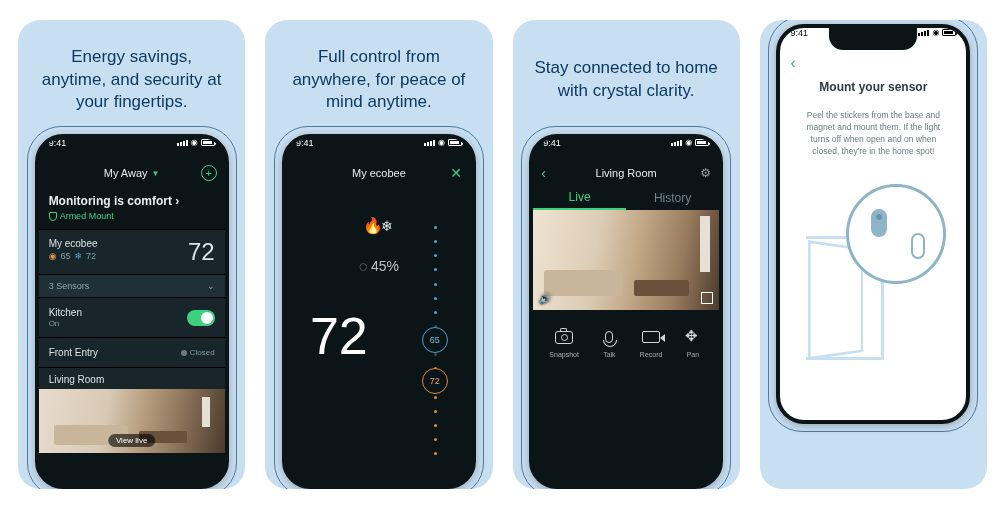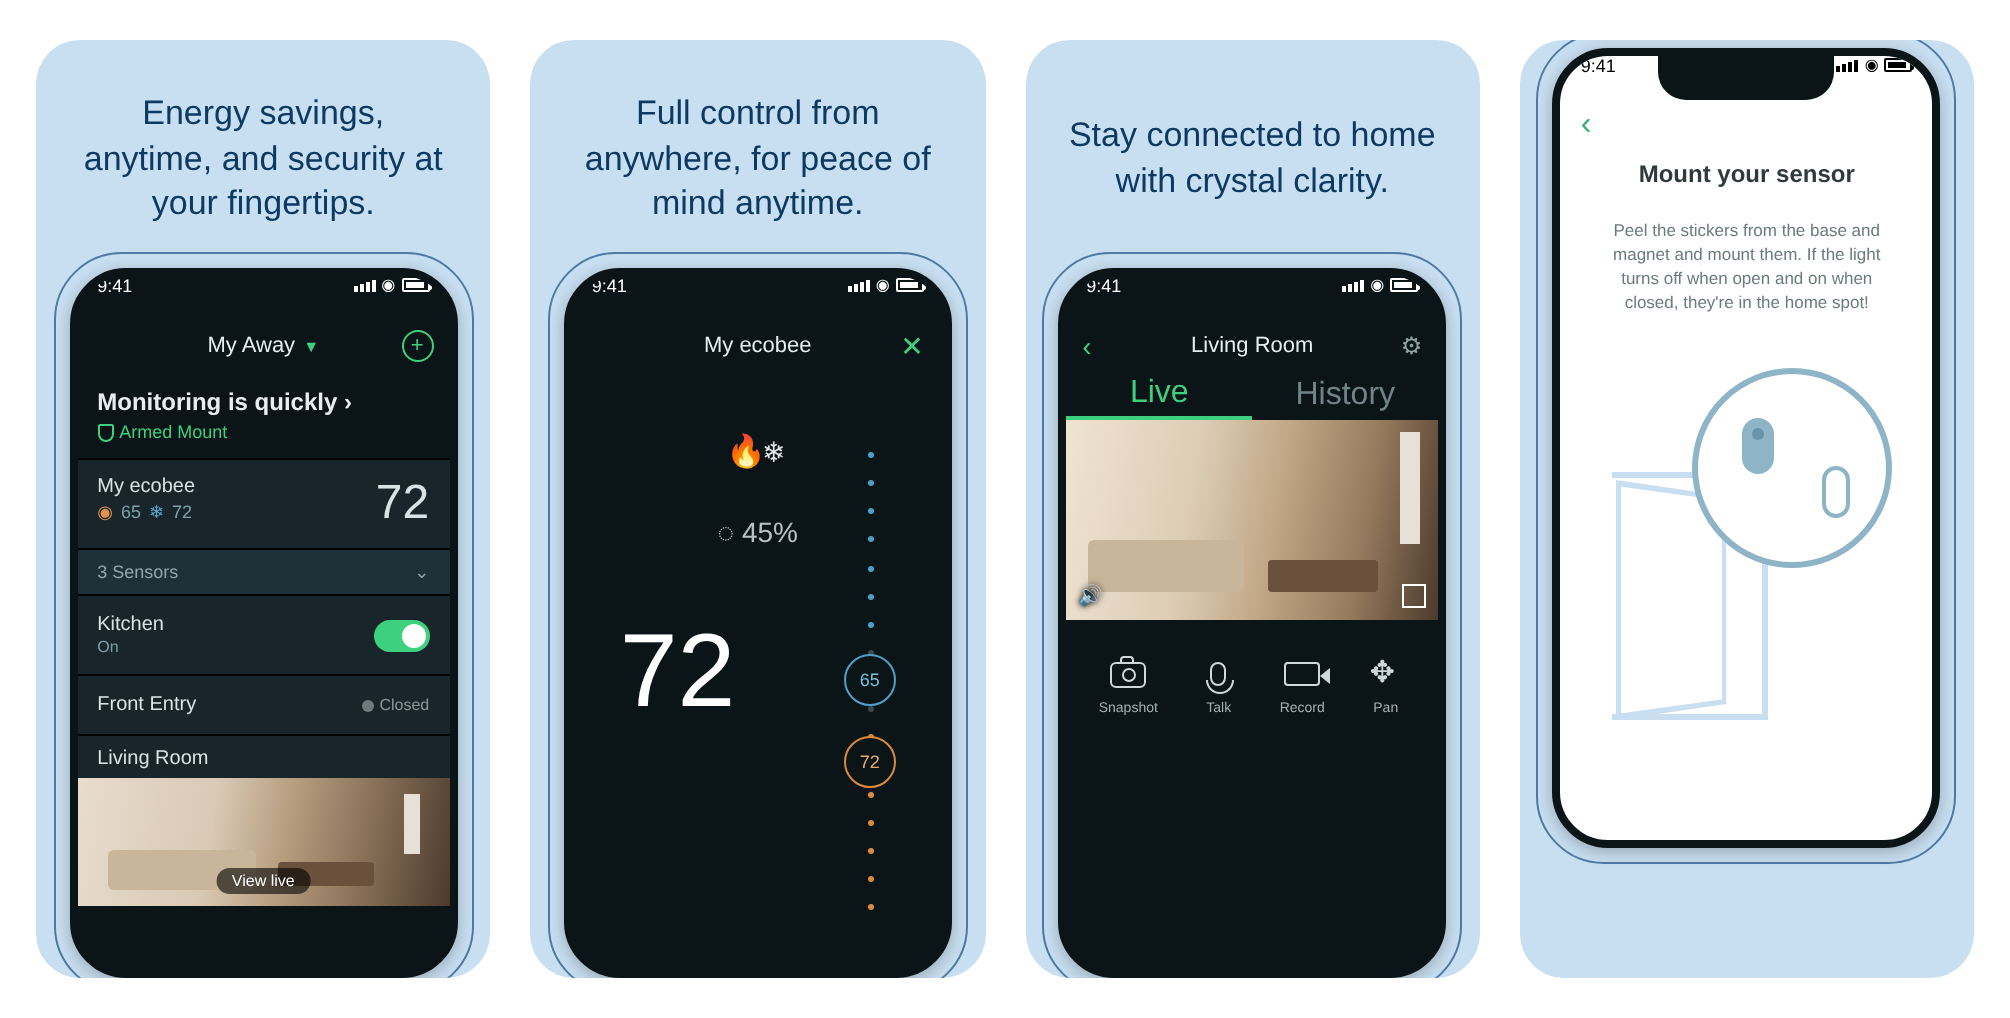--- a/index.html
+++ b/index.html
@@ -63,21 +63,21 @@
   .dotcol span { width:3px;height:3px;border-radius:50%; }
   .dotcol .b {background:#4fa0c9}.dotcol .g{background:#3a4a4d}.dotcol .o{background:#db8b3d}
   .ring { position:absolute; left:0; width:26px;height:26px;border-radius:50%;display:flex;align-items:center;justify-content:center;font-size:9px; border:1.5px solid; background:#0b1416;}
   .ring.blue { border-color:#4fa0c9; color:#7bc0de; top:44%;}
   .ring.orng { border-color:#db8b3d; color:#e9ab6c; top:62%;}
 
   
   .p3-header { display:flex; align-items:center; justify-content:center; height:26px; position:relative; color:#e4eef0; font-size:11px;}
   .p3-back { position:absolute; left:8px; color:#3dd17f; font-size:14px;}
   .p3-gear { position:absolute; right:8px; color:#8fa1a5; font-size:12px;}
-  .p3-tabs { display:flex; height:24px; font-size:16px;}
+  .p3-tabs { display:flex; height:24px; font-size:12px;}
   .p3-tab { flex:1; display:flex; align-items:center; justify-content:center; color:#6f8388; }
   .p3-tab.active { color:#3dd17f; border-bottom:2px solid #3dd17f;}
   .p3-photo { height:100px; position:relative; background:linear-gradient(100deg,#efe3d2 0%,#ddcdb6 34%,#c0a684 56%,#967a5d 78%,#4c3a2d 100%);}
   .p3-photo .sofa{bottom:14px;height:26px;width:42%;left:6%}
   .p3-photo .table{bottom:14px;width:30%;right:16%;height:16px}
   .p3-photo .wallart{right:5%;top:6px;width:10px;height:56px}
   .spk { position:absolute; left:6px; bottom:6px; color:#fff; font-size:10px; text-shadow:0 0 3px #000;}
   .full { position:absolute; right:6px; bottom:6px; width:12px;height:12px;border:1.5px solid #fff;}
   .full::before,.full::after{content:"";position:absolute;background:#0000;}
   .p3-controls { display:flex; justify-content:space-around; padding:18px 6px; color:#a1b1b5;}
@@ -128,21 +128,21 @@
           <span class="batt"></span>
         </div>
       </div>
       <div class="screen">
         <div class="p1-header">
           <span>My Away</span>
           <span class="tri">▼</span>
           <span class="p1-add">+</span>
         </div>
         <div class="p1-block">
-          <div class="p1-mon">Monitoring is quickly ›</div>
+          <div class="p1-mon">Monitoring is comfort ›</div>
           <div class="p1-armed">
             <span class="shield"></span>
             <span>Armed Mount</span>
           </div>
         </div>
         <div class="p1-therm">
           <div class="left">
             <div>My ecobee</div>
             <div class="stats">
               <span class="stat-o">◉</span>

